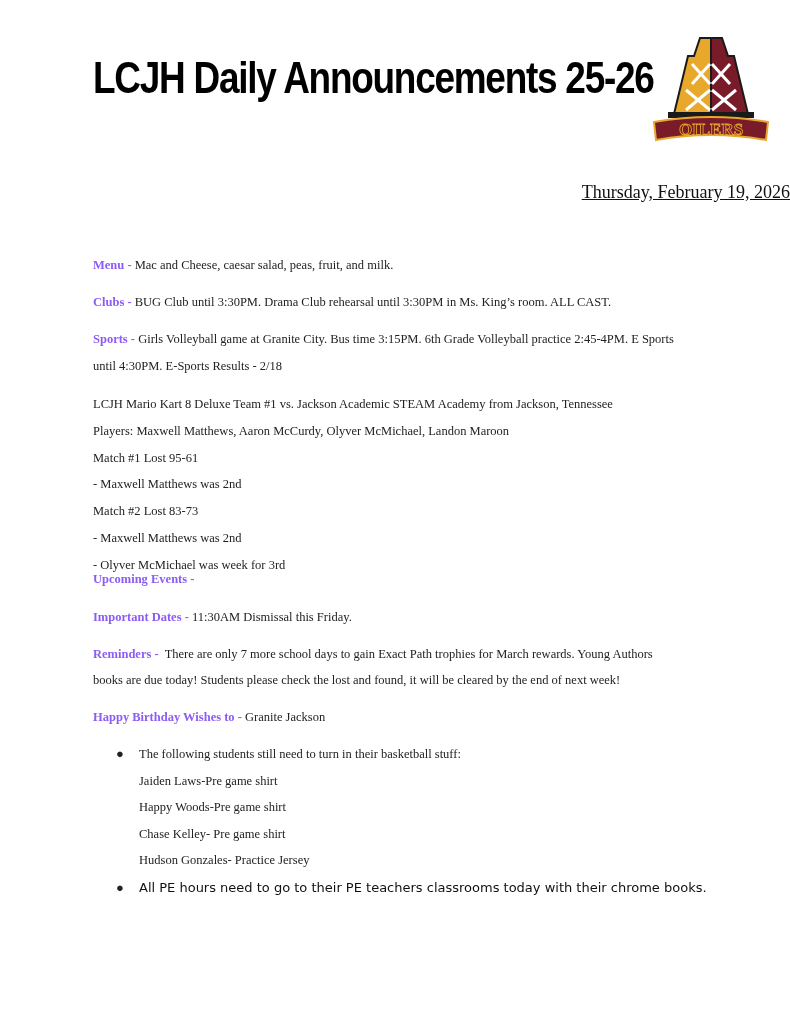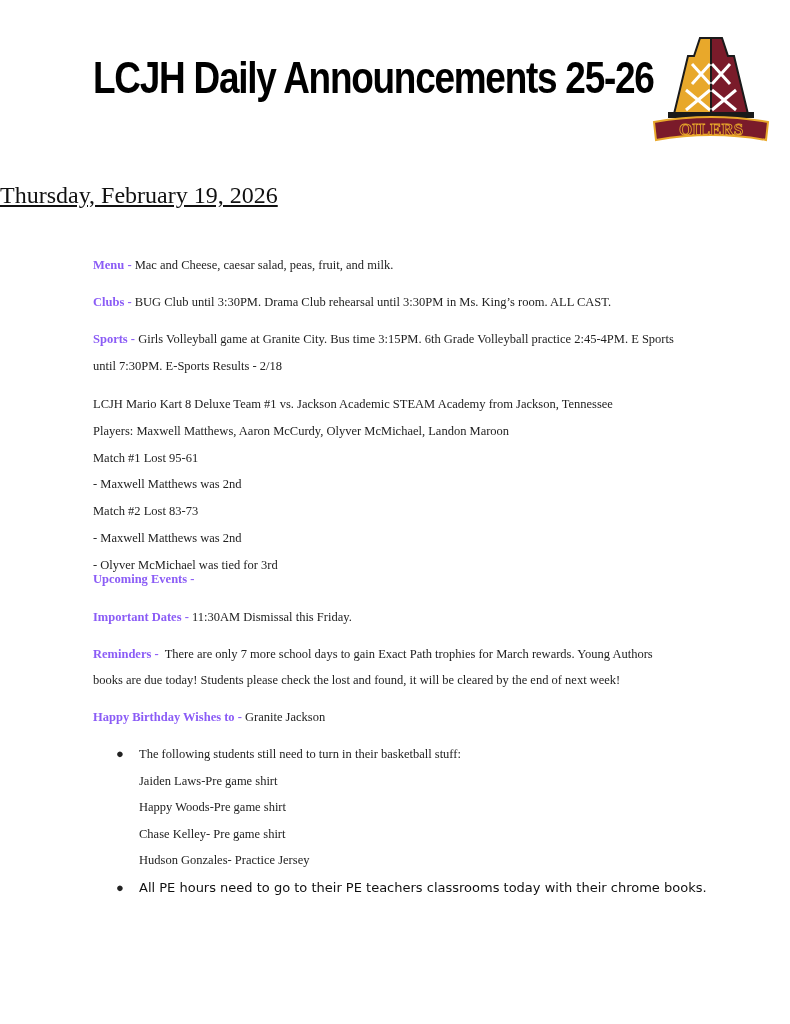--- a/index.html
+++ b/index.html
@@ -6,22 +6,22 @@
   body { width: 790px; height: 1024px; position: relative; overflow: hidden; color: #111; }
   .page-title {
     position: absolute; left: 93px; top: 50px;
     font-family: "Liberation Sans", sans-serif; font-weight: 900;
     font-size: 44px; letter-spacing: -1.5px; line-height: 56px;
     transform: scaleX(0.84); transform-origin: left top;
     color: #000; white-space: nowrap;
   }
   .logo { position: absolute; left: 648px; top: 34px; width: 126px; height: 110px; }
   .date {
-    position: absolute; left: 0; width: 790px; top: 182px; text-align: left;
-    font-family: "Liberation Serif", serif; font-size: 24px; text-decoration: underline;
+    position: absolute; left: 0; width: 790px; top: 182px; text-align: right;
+    font-family: "Liberation Serif", serif; font-size: 18px; text-decoration: underline;
     color: #111;
   }
   .body-text { font-family: "Liberation Serif", serif; font-size: 12.5px; color: #222; }
   .line { position: absolute; left: 93px; white-space: nowrap; }
   .line b { color: #8b5cf6; }
   .bullet { position: absolute; left: 116px; font-size: 13px; }
   .indent { left: 139px; }
   .calibri { font-family: "DejaVu Sans", sans-serif; font-size: 13px; color: #111; }
 </style>
 </head>
@@ -56,29 +56,29 @@
 <div class="body-text">
   <div class="line" style="top:258px">
     <b>Menu - </b><span>Mac and Cheese, caesar salad, peas, fruit, and milk.</span>
   </div>
   <div class="line" style="top:295px">
     <b>Clubs - </b><span>BUG Club until 3:30PM. Drama Club rehearsal until 3:30PM in Ms. King’s room. ALL CAST.</span>
   </div>
   <div class="line" style="top:332px">
     <b>Sports - </b><span>Girls Volleyball game at Granite City. Bus time 3:15PM. 6th Grade Volleyball practice 2:45-4PM. E Sports</span>
   </div>
-  <div class="line" style="top:359px">until 7:30PM. E-Sports Results - 2/18</div>
+  <div class="line" style="top:359px">until 4:30PM. E-Sports Results - 2/18</div>
 
   <div class="line" style="top:397px">LCJH Mario Kart 8 Deluxe Team #1 vs. Jackson Academic STEAM Academy from Jackson, Tennessee</div>
   <div class="line" style="top:424px">Players: Maxwell Matthews, Aaron McCurdy, Olyver McMichael, Landon Maroon</div>
   <div class="line" style="top:451px">Match #1 Lost 95-61</div>
   <div class="line" style="top:477px">- Maxwell Matthews was 2nd</div>
   <div class="line" style="top:504px">Match #2 Lost 83-73</div>
   <div class="line" style="top:531px">- Maxwell Matthews was 2nd</div>
-  <div class="line" style="top:558px">- Olyver McMichael was tied for 3rd</div>
+  <div class="line" style="top:558px">- Olyver McMichael was week for 3rd</div>
   <div class="line" style="top:572px"><b>Upcoming Events -</b></div>
 
   <div class="line" style="top:610px">
     <b>Important Dates - </b><span>11:30AM Dismissal this Friday.</span>
   </div>
   <div class="line" style="top:647px">
     <b>Reminders - </b><span style="white-space:pre"> There are only 7 more school days to gain Exact Path trophies for March rewards. Young Authors</span>
   </div>
   <div class="line" style="top:673px">books are due today! Students please check the lost and found, it will be cleared by the end of next week!</div>
   <div class="line" style="top:710px">

